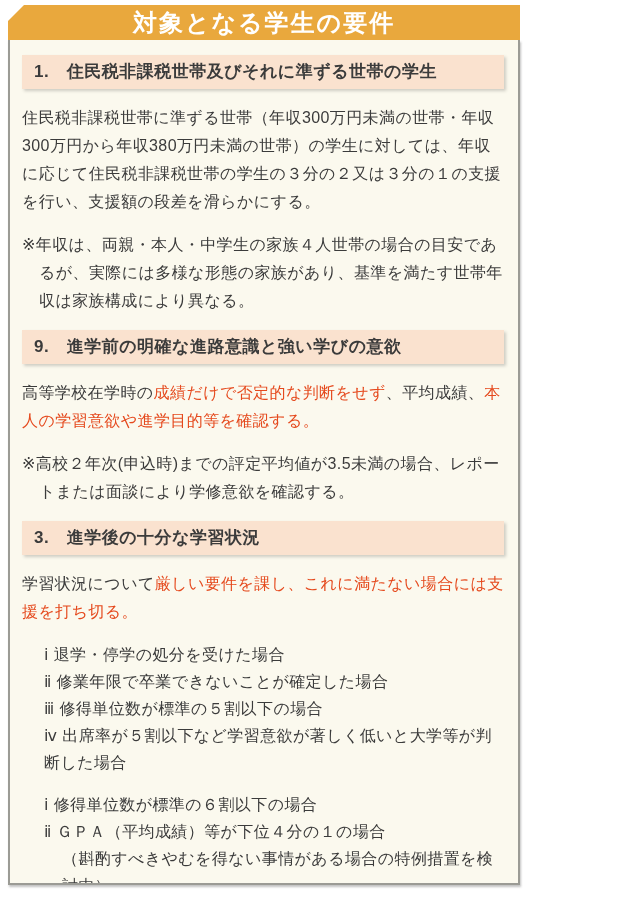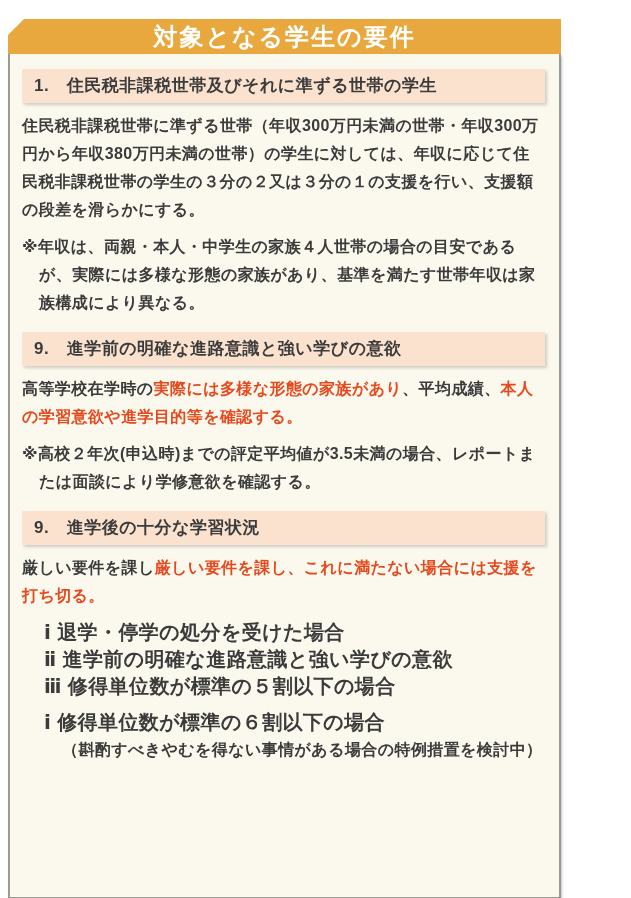--- a/index.html
+++ b/index.html
@@ -6,21 +6,21 @@
     --accent:#E9A83D;
     --heading_bg:#FAE2CF;
     --panel_bg:#FBF9EE;
     --panel_border:#9B9B95;
     --text:#3B3B3B;
     --red:#E5491D;
   }
   *{margin:0;padding:0;box-sizing:border-box;}
   html,body{width:631px;height:898px;background:#ffffff;
     font-family:"Liberation Sans","DejaVu Sans",sans-serif;color:var(--text);}
-  .doc{position:absolute;top:19px;left:8px;width:553px;}
+  .doc{position:absolute;top:5px;left:8px;width:512px;}
   .title-bar{
     height:35px;line-height:35px;background:var(--accent);
     color:#ffffff;font-size:24px;font-weight:bold;text-align:center;
     letter-spacing:2px;
     clip-path:polygon(16px 0,100% 0,100% 100%,0 100%,0 16px);
   }
   .panel{
     background:var(--panel_bg);
     border:2px solid var(--panel_border);
     border-top:none;
@@ -33,58 +33,59 @@
     background:var(--heading_bg);
     box-shadow:2px 2px 3px rgba(0,0,0,0.18);
     font-size:17px;font-weight:bold;color:var(--text);
     padding:5px 12px 6px 12px;
     margin:15px 1px 9px 0;
     letter-spacing:0.5px;
   }
   .sec-head.first{margin-top:13px;}
   .tblock{
     font-size:16px;line-height:28px;letter-spacing:0.4px;
-    margin:9px 0;
-    font-weight:bold;
+    margin:15px 0;
   }
   .note{padding-left:17px;text-indent:-17px;}
   .items{margin-top:0;}
-  .item{font-size:20px;line-height:27px;letter-spacing:0.4px;margin-left:22px;}
+  .item{font-size:16px;line-height:27px;letter-spacing:0.4px;margin-left:22px;}
   .item-sub{font-size:16px;line-height:27px;letter-spacing:0.4px;margin-left:40px;}
   .red{color:var(--red);}
 </style>
 </head>
 <body>
 
 <div class="doc">
   <div class="title-bar">対象となる学生の要件</div>
 
   <div class="panel">
 
     <div class="sec-head first">1.　住民税非課税世帯及びそれに準ずる世帯の学生</div>
     <p class="tblock"><span>住民税非課税世帯に準ずる世帯（年収300万円未満の世帯・年収300万円から年収380万円未満の世帯）の学生に対しては、年収に応じて住民税非課税世帯の学生の３分の２又は３分の１の支援を行い、支援額の段差を滑らかにする。</span></p>
     <p class="tblock note"><span>※年収は、両親・本人・中学生の家族４人世帯の場合の目安であるが、実際には多様な形態の家族があり、基準を満たす世帯年収は家族構成により異なる。</span></p>
 
     <div class="sec-head">9.　進学前の明確な進路意識と強い学びの意欲</div>
-    <p class="tblock"><span>高等学校在学時の</span><span class="red">実際には多様な形態の家族があり</span><span>、平均成績、</span><span class="red">本人の学習意欲や進学目的等を確認する。</span></p>
+    <p class="tblock"><span>高等学校在学時の</span><span class="red">成績だけで否定的な判断をせず</span><span>、平均成績、</span><span class="red">本人の学習意欲や進学目的等を確認する。</span></p>
     <p class="tblock note"><span>※高校２年次(申込時)までの評定平均値が3.5未満の場合、レポートまたは面談により学修意欲を確認する。</span></p>
 
-    <div class="sec-head">9.　進学後の十分な学習状況</div>
-    <p class="tblock"><span>厳しい要件を課し</span><span class="red">厳しい要件を課し、これに満たない場合には支援を打ち切る。</span></p>
+    <div class="sec-head">3.　進学後の十分な学習状況</div>
+    <p class="tblock"><span>学習状況について</span><span class="red">厳しい要件を課し、これに満たない場合には支援を打ち切る。</span></p>
 
     <div class="tblock">
       <div class="items">
         <div class="item">ⅰ 退学・停学の処分を受けた場合</div>
-        <div class="item">ⅱ 進学前の明確な進路意識と強い学びの意欲</div>
+        <div class="item">ⅱ 修業年限で卒業できないことが確定した場合</div>
         <div class="item">ⅲ 修得単位数が標準の５割以下の場合</div>
+        <div class="item">ⅳ 出席率が５割以下など学習意欲が著しく低いと大学等が判断した場合</div>
       </div>
     </div>
 
     <div class="tblock">
       <div class="items">
         <div class="item">ⅰ 修得単位数が標準の６割以下の場合</div>
+        <div class="item">ⅱ ＧＰＡ（平均成績）等が下位４分の１の場合</div>
         <div class="item-sub">（斟酌すべきやむを得ない事情がある場合の特例措置を検討中）</div>
 
       </div>
     </div>
 
   </div>
 </div>
 
 </body></html>

